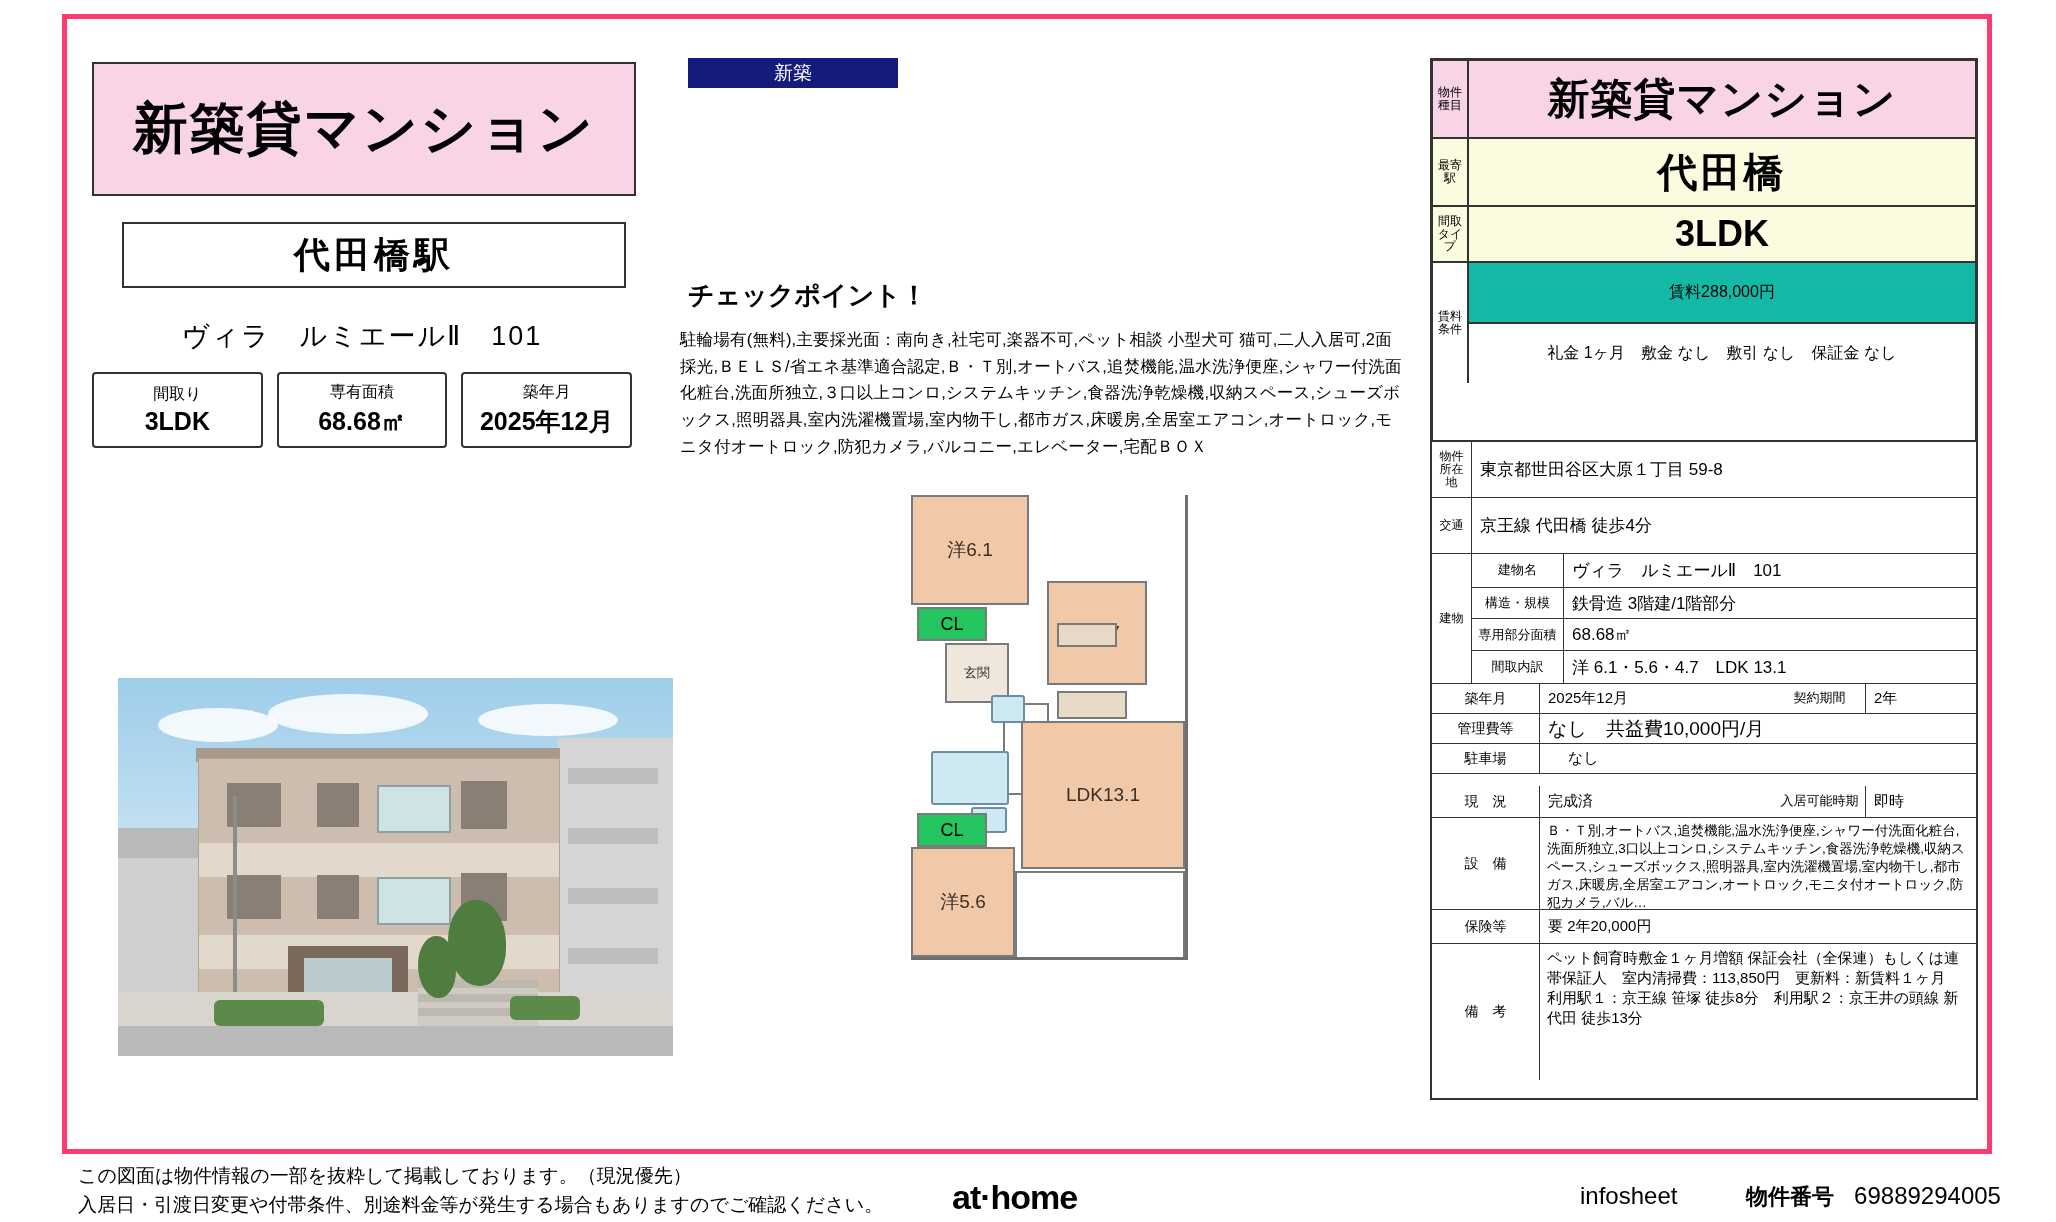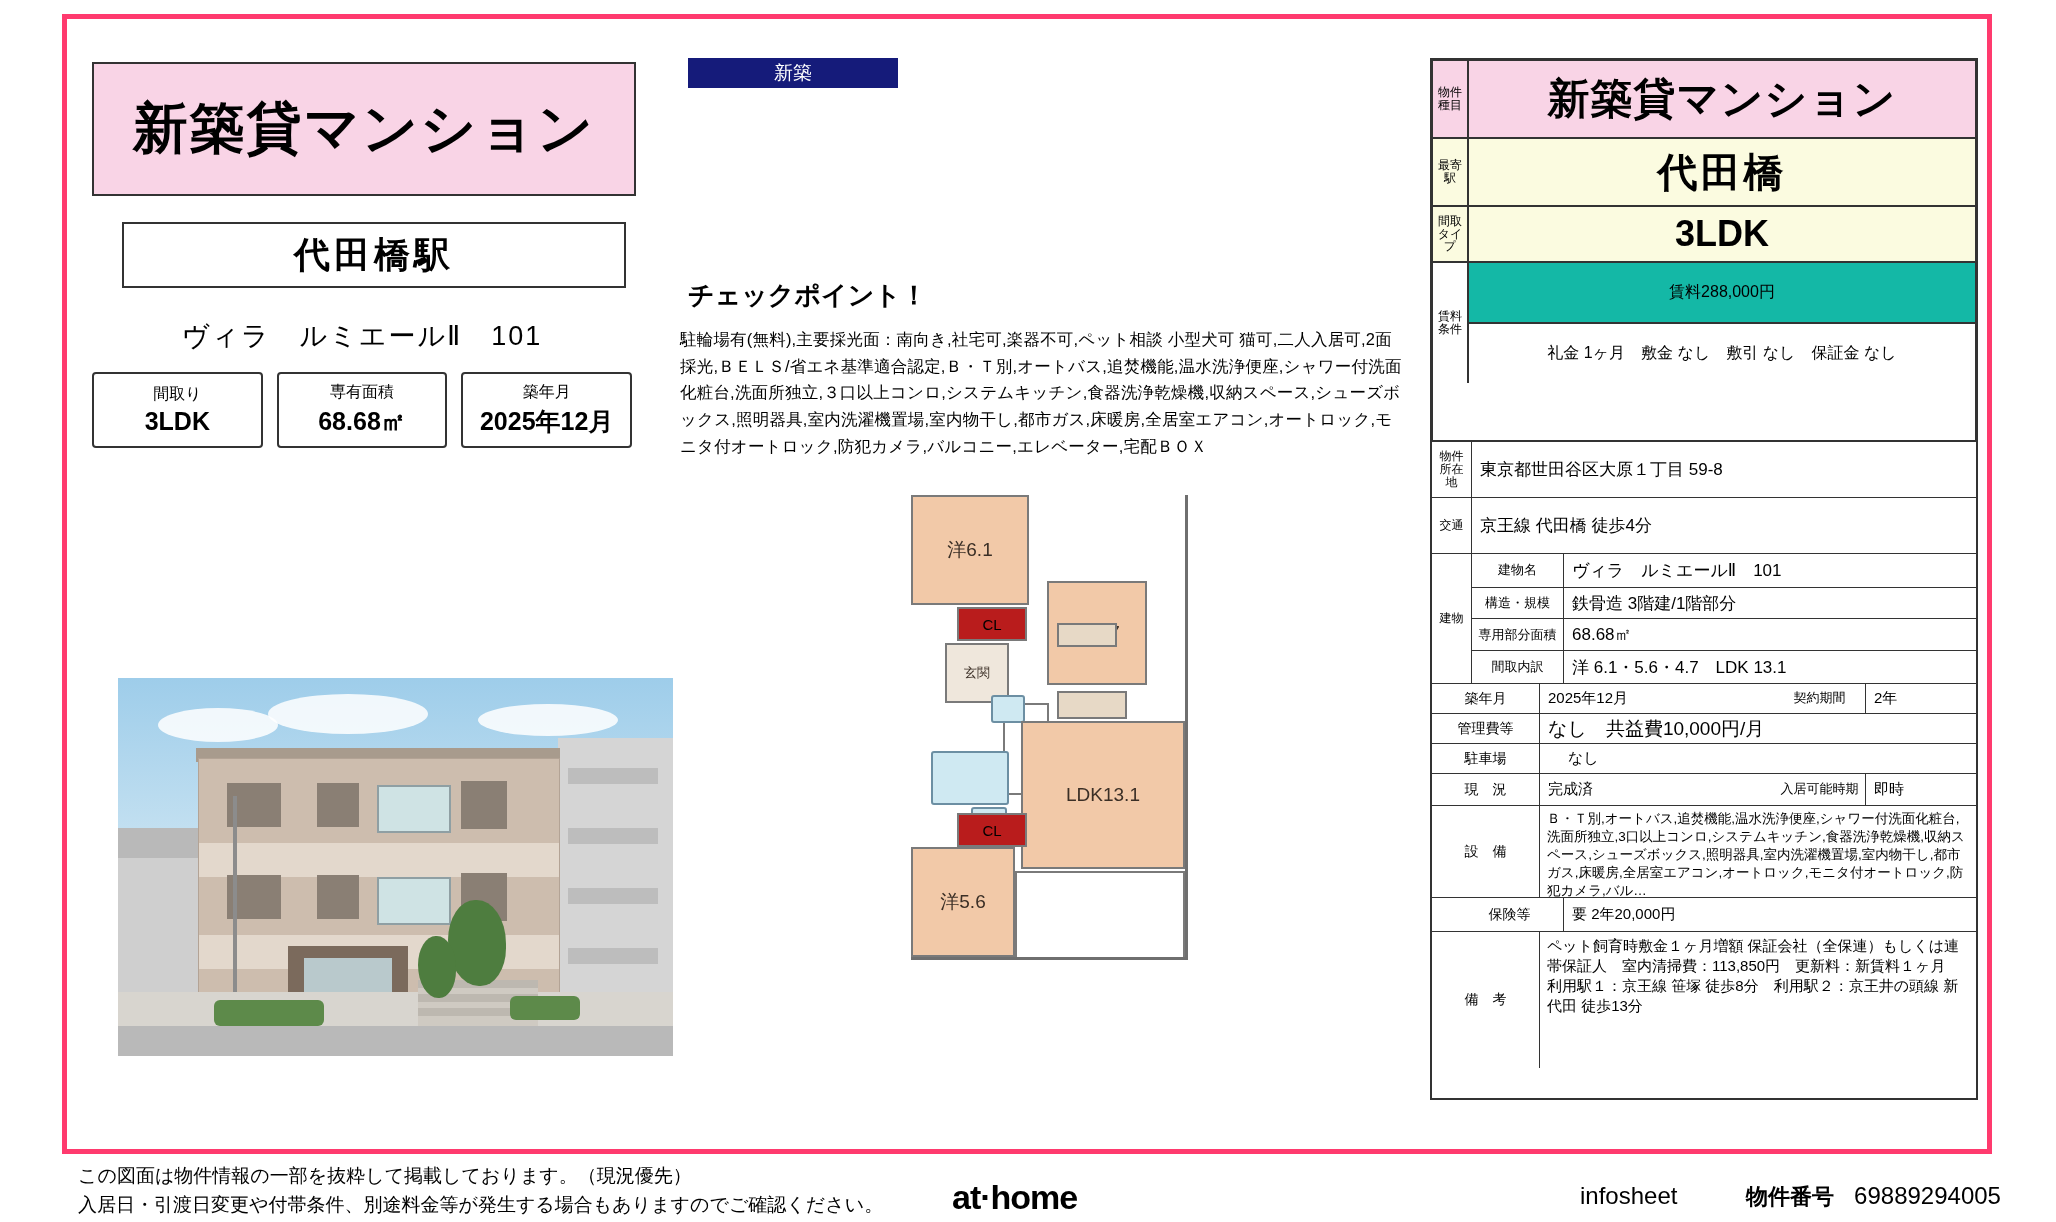--- a/index.html
+++ b/index.html
@@ -46,21 +46,21 @@
   .tag-new{position:absolute;left:688px;top:58px;width:210px;height:30px;background:#151b7a;color:#fff;font-size:19px;display:flex;align-items:center;justify-content:center;}
   .cp-title{position:absolute;left:688px;top:278px;font-size:26px;font-weight:bold;}
   .cp-underline{position:absolute;left:680px;top:258px;width:700px;height:62px;background:#fbfbe0;z-index:-1;}
   .cp-body{position:absolute;left:680px;top:326px;width:728px;font-size:16.5px;line-height:1.62;letter-spacing:.2px;}
 
   
   .fp{position:absolute;left:905px;top:495px;width:405px;height:560px;}
   .rm{position:absolute;box-sizing:border-box;border:2px solid #7a7a7a;background:#f2c9a8;display:flex;align-items:center;justify-content:center;font-size:19px;color:#3b2f26;}
   .rm.w{background:#ffffff;}
   .rm.hall{background:#efe7dc;}
-  .cl{position:absolute;box-sizing:border-box;border:2px solid #7a7a7a;background:#b91c1c;font-size:15px;display:flex;align-items:center;justify-content:center;margin-left:40px;}
+  .cl{position:absolute;box-sizing:border-box;border:2px solid #7a7a7a;background:#22c55e;font-size:18px;display:flex;align-items:center;justify-content:center;}
   .fix{position:absolute;box-sizing:border-box;border:2px solid #6c8fa3;background:#cfe9f2;border-radius:3px;}
   .kit{position:absolute;box-sizing:border-box;border:2px solid #7a7a7a;background:#e7d9c6;}
   .wall{position:absolute;background:#6f6f6f;}
   .small{font-size:13px;}
 
   
   .rtop{position:absolute;left:1430px;top:58px;width:548px;height:392px;border:3px solid #333;box-sizing:border-box;background:#fff;}
   .rrow{display:flex;border-bottom:2px solid #333;box-sizing:border-box;}
   .rrow:last-child{border-bottom:none;}
   .rlab{width:36px;flex:none;border-right:2px solid #333;display:flex;align-items:center;justify-content:center;font-size:12px;line-height:1.05;text-align:center;box-sizing:border-box;}
@@ -248,32 +248,32 @@
       <div class="td" style="flex:0 0 110px;font-size:15px;">2年</div>
     </div>
     <div class="tr" style="height:30px;">
       <div class="th2" style="font-size:14px;">管理費等</div>
       <div class="td" style="font-size:19px;">なし　共益費10,000円/月</div>
     </div>
     <div class="tr" style="height:30px;gap:20px;">
       <div class="th2" style="font-size:14px;">駐車場</div>
       <div class="td" style="font-size:15px;">なし</div>
     </div>
-    <div class="tr" style="height:32px;">
+    <div class="tr" style="height:32px;margin-top:12px;">
       <div class="th2" style="font-size:14px;">現　況</div>
       <div class="td" style="font-size:15px;">完成済</div>
       <div class="th3">入居可能時期</div>
       <div class="td" style="flex:0 0 110px;font-size:15px;">即時</div>
     </div>
     <div class="tr" style="height:92px;">
       <div class="th2" style="font-size:14px;">設　備</div>
       <div class="txt-sm" style="flex:1;">Ｂ・Ｔ別,オートバス,追焚機能,温水洗浄便座,シャワー付洗面化粧台,洗面所独立,3口以上コンロ,システムキッチン,食器洗浄乾燥機,収納スペース,シューズボックス,照明器具,室内洗濯機置場,室内物干し,都市ガス,床暖房,全居室エアコン,オートロック,モニタ付オートロック,防犯カメラ,バル…</div>
     </div>
     <div class="tr" style="height:34px;">
-      <div class="th2" style="font-size:14px;margin-left:24px;">保険等</div>
+      <div class="th2" style="font-size:14px;">保険等</div>
       <div class="td" style="font-size:15px;">要 2年20,000円</div>
     </div>
     <div class="tr" style="height:136px;">
       <div class="th2" style="font-size:14px;">備　考</div>
       <div class="txt-sm" style="flex:1;font-size:15px;">ペット飼育時敷金１ヶ月増額 保証会社（全保連）もしくは連帯保証人　室内清掃費：113,850円　更新料：新賃料１ヶ月　利用駅１：京王線 笹塚 徒歩8分　利用駅２：京王井の頭線 新代田 徒歩13分</div>
     </div>
   </div>
 
   <div class="foot-l">
     <div>この図面は物件情報の一部を抜粋して掲載しております。（現況優先）</div>

